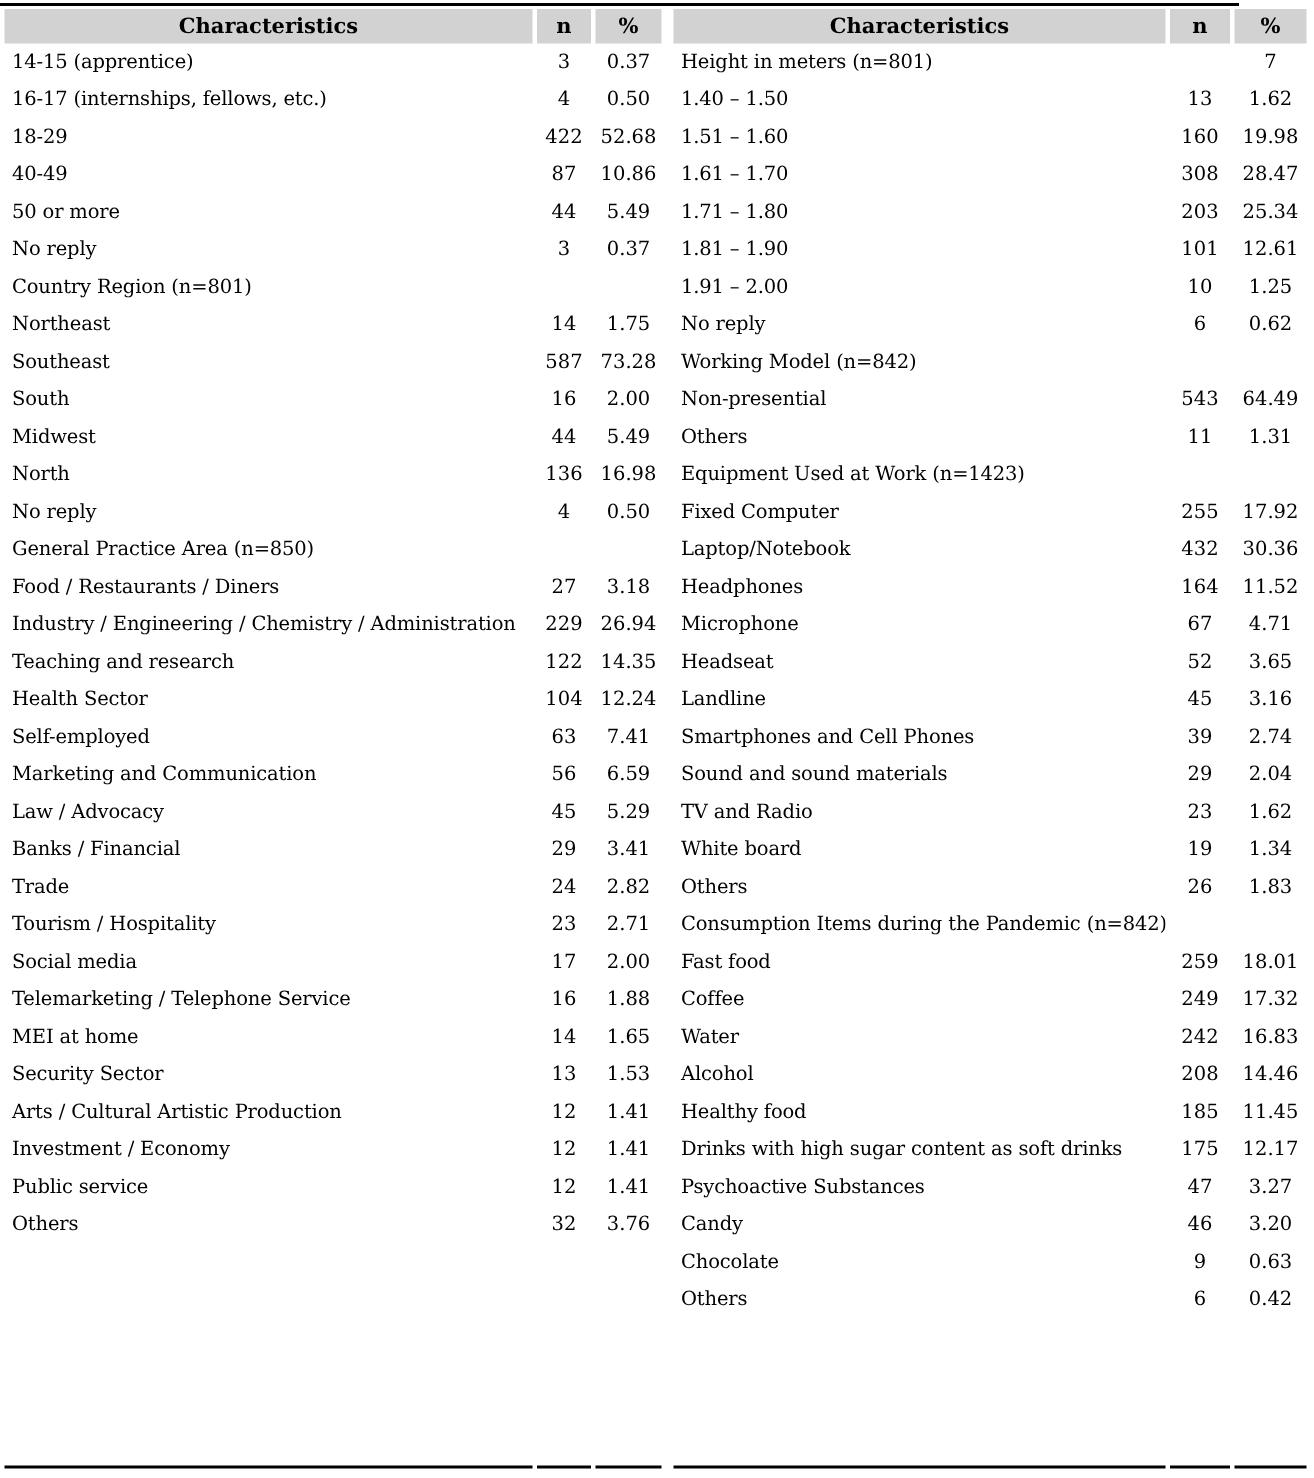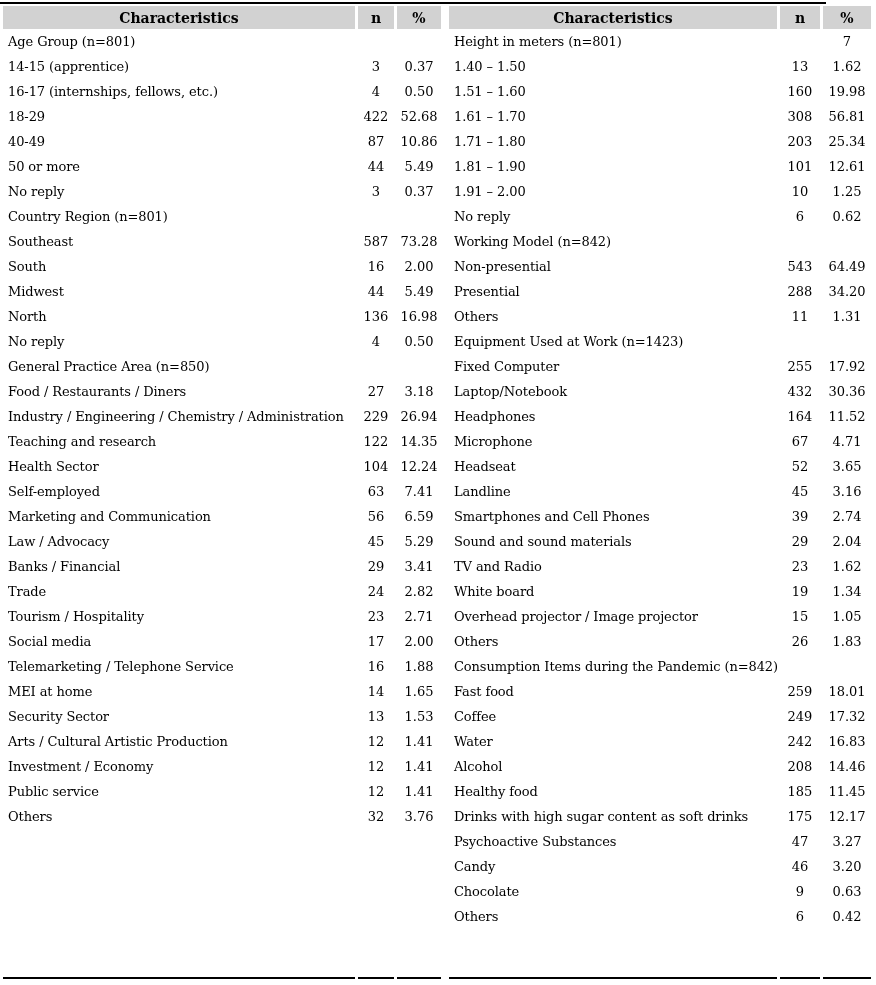--- a/index.html
+++ b/index.html
@@ -73,25 +73,20 @@
     </colgroup>
     <thead>
       <tr>
         <th>Characteristics</th>
         <th>n</th>
         <th>%</th>
       </tr>
     </thead>
     <tbody>
         <tr>
-          <td class="char">Age Group (n=801)</td>
-          <td class="num"></td>
-          <td class="num"></td>
-        </tr>
-        <tr>
           <td class="char">14-15 (apprentice)</td>
           <td class="num">3</td>
           <td class="num">0.37</td>
         </tr>
         <tr>
           <td class="char">16-17 (internships, fellows, etc.)</td>
           <td class="num">4</td>
           <td class="num">0.50</td>
         </tr>
         <tr>
@@ -111,20 +106,25 @@
         </tr>
         <tr>
           <td class="char">No reply</td>
           <td class="num">3</td>
           <td class="num">0.37</td>
         </tr>
         <tr>
           <td class="char">Country Region (n=801)</td>
           <td class="num"></td>
           <td class="num"></td>
+        </tr>
+        <tr>
+          <td class="char">Northeast</td>
+          <td class="num">14</td>
+          <td class="num">1.75</td>
         </tr>
         <tr>
           <td class="char">Southeast</td>
           <td class="num">587</td>
           <td class="num">73.28</td>
         </tr>
         <tr>
           <td class="char">South</td>
           <td class="num">16</td>
           <td class="num">2.00</td>
@@ -272,21 +272,21 @@
           <td class="num">1.62</td>
         </tr>
         <tr>
           <td class="char">1.51 – 1.60</td>
           <td class="num">160</td>
           <td class="num">19.98</td>
         </tr>
         <tr>
           <td class="char">1.61 – 1.70</td>
           <td class="num">308</td>
-          <td class="num">56.81</td>
+          <td class="num">28.47</td>
         </tr>
         <tr>
           <td class="char">1.71 – 1.80</td>
           <td class="num">203</td>
           <td class="num">25.34</td>
         </tr>
         <tr>
           <td class="char">1.81 – 1.90</td>
           <td class="num">101</td>
           <td class="num">12.61</td>
@@ -305,25 +305,20 @@
           <td class="char">Working Model (n=842)</td>
           <td class="num"></td>
           <td class="num"></td>
         </tr>
         <tr>
           <td class="char">Non-presential</td>
           <td class="num">543</td>
           <td class="num">64.49</td>
         </tr>
         <tr>
-          <td class="char">Presential</td>
-          <td class="num">288</td>
-          <td class="num">34.20</td>
-        </tr>
-        <tr>
           <td class="char">Others</td>
           <td class="num">11</td>
           <td class="num">1.31</td>
         </tr>
         <tr>
           <td class="char">Equipment Used at Work (n=1423)</td>
           <td class="num"></td>
           <td class="num"></td>
         </tr>
         <tr>
@@ -368,25 +363,20 @@
         </tr>
         <tr>
           <td class="char">TV and Radio</td>
           <td class="num">23</td>
           <td class="num">1.62</td>
         </tr>
         <tr>
           <td class="char">White board</td>
           <td class="num">19</td>
           <td class="num">1.34</td>
-        </tr>
-        <tr>
-          <td class="char">Overhead projector / Image projector</td>
-          <td class="num">15</td>
-          <td class="num">1.05</td>
         </tr>
         <tr>
           <td class="char">Others</td>
           <td class="num">26</td>
           <td class="num">1.83</td>
         </tr>
         <tr>
           <td class="char">Consumption Items during the Pandemic (n=842)</td>
           <td class="num"></td>
           <td class="num"></td>

